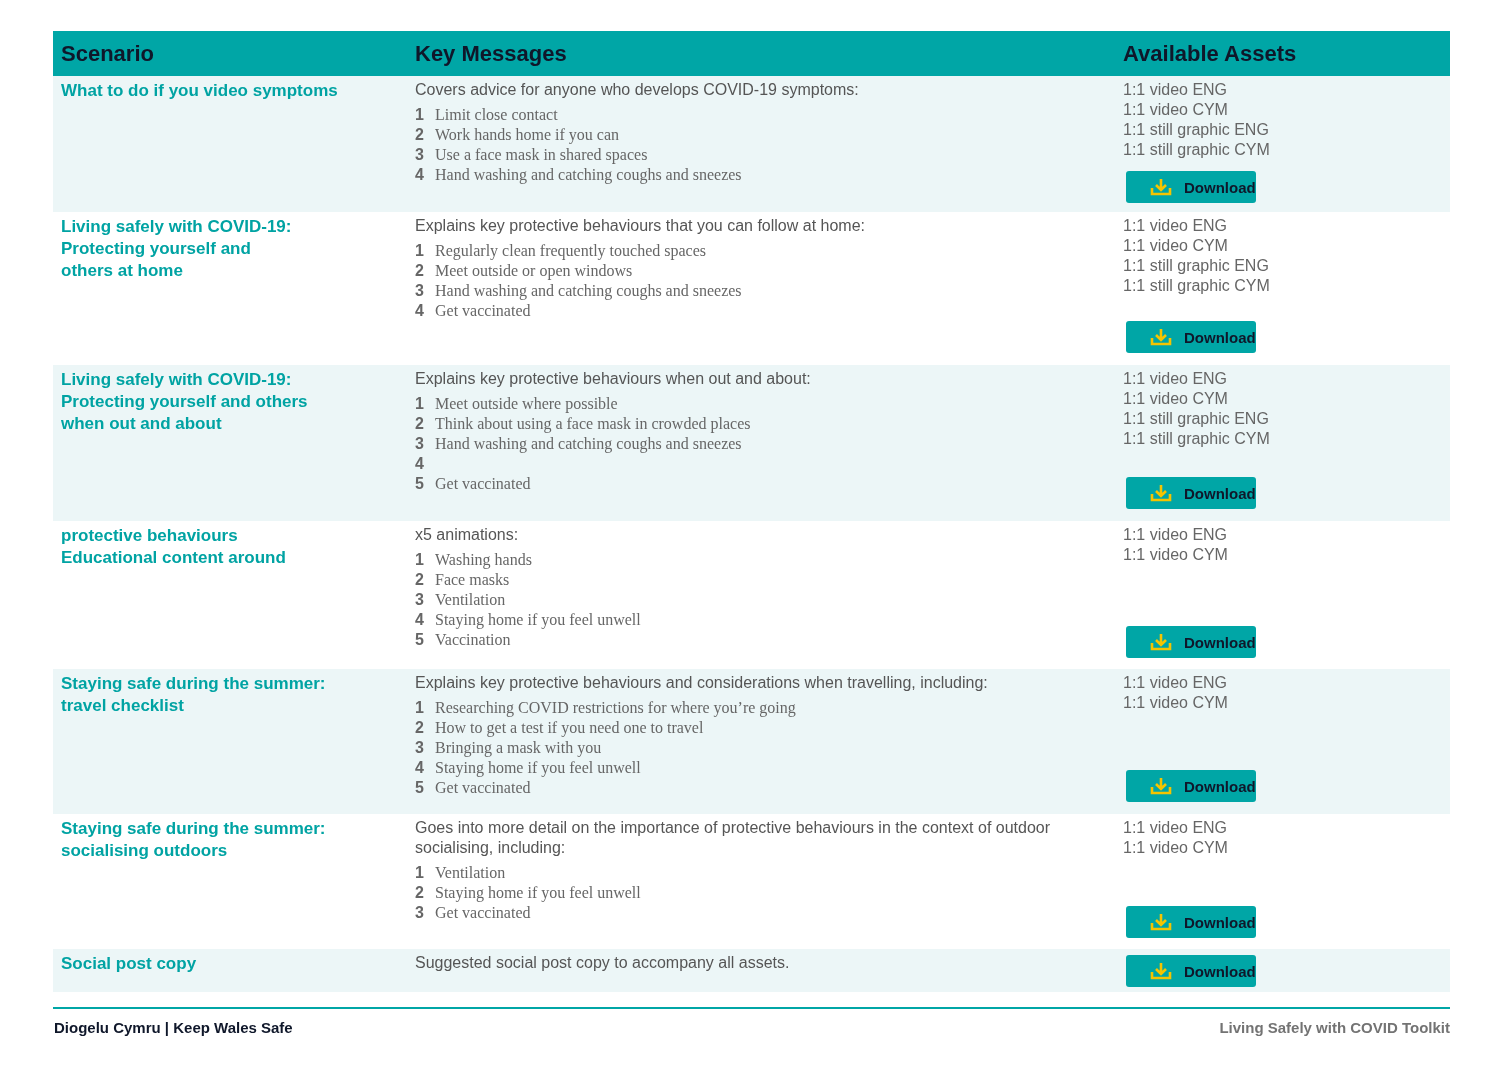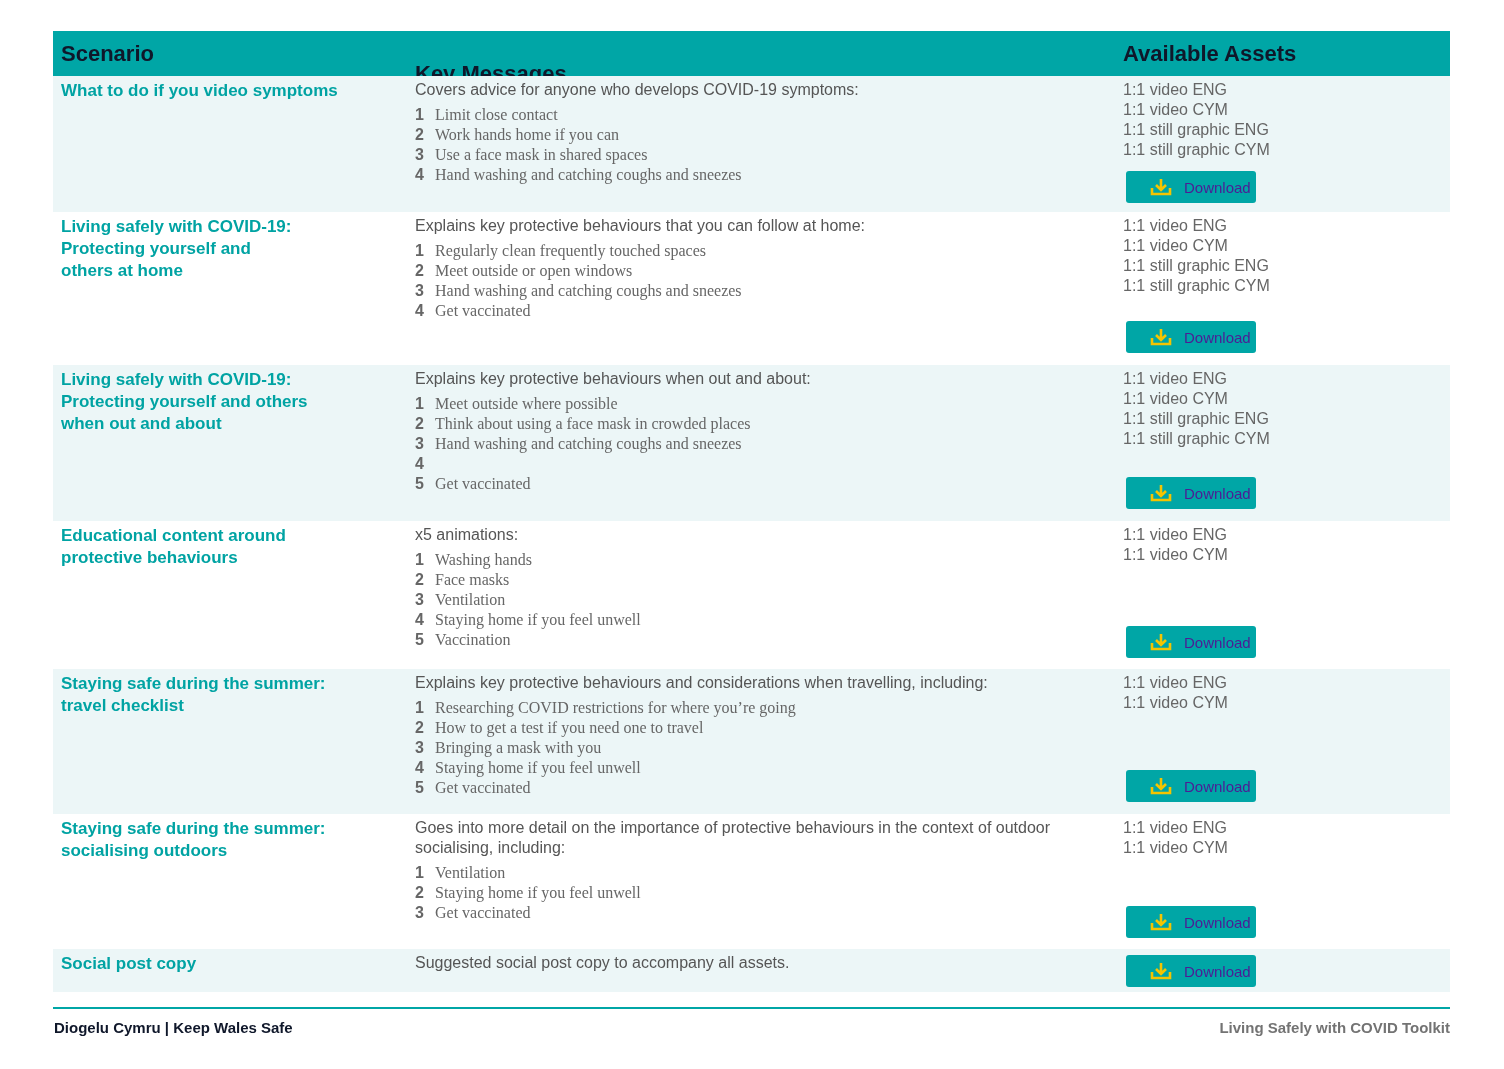--- a/index.html
+++ b/index.html
@@ -1,34 +1,34 @@
 <!DOCTYPE html>
 <html><head>
   <meta charset="utf-8">
   <style>
     html, body { margin: 0; padding: 0; background: #ffffff; }
     body { width: 1504px; height: 1069px; position: relative; font-family: "Liberation Sans", sans-serif; color: #5f5f5f; overflow: hidden; }
     .table { position: absolute; left: 53px; top: 31px; width: 1397px; }
     .hdr { height: 45px; background: #00a6a6; position: relative; }
     .hdr span { position: absolute; top: 10px; color: #0f172a; font-weight: bold; font-size: 22px; }
-    .c1 { left: 8px; } .c2 { left: 362px; margin-top: 20px; } .c3 { left: 1070px; }
+    .c1 { left: 8px; } .c2 { left: 362px; } .c3 { left: 1070px; }
     .row { position: relative; }
     .row.light { background: #ecf6f7; }
     .row.white { background: #ffffff; }
     .scn { position: absolute; left: 8px; top: 4px; width: 300px; color: #00a3a3; font-weight: bold; font-size: 17px; line-height: 22px; }
     .msg { position: absolute; left: 362px; top: 4px; width: 660px; font-size: 16px; line-height: 20px; }
     .msg .intro { color: #555; margin-bottom: 5px; }
     .msg ol { list-style: none; margin: 0; padding: 0; }
     .msg li { display: flex; }
     .msg li .n { width: 20px; flex: none; color: #666; font-weight: bold; }
     .msg li .t { color: #666; font-family: Liberation Serif, serif; }
     .assets { position: absolute; left: 1070px; top: 4px; font-size: 16px; line-height: 20px; color: #666; }
     .dl { position: absolute; left: 1073px; height: 32px; width: 130px; background: #00a6a6; border-radius: 3px; display: flex; align-items: center; cursor: pointer; }
     .dl svg { margin-left: 12px; }
-    .dl span { color: #4c1d95; font-weight: normal; font-size: 15px; margin-left: 12px; }
+    .dl span { color: #0f172a; font-weight: bold; font-size: 15px; margin-left: 12px; }
     .footline { position: absolute; left: 53px; top: 1007px; width: 1397px; height: 2px; background: #00a6a6; }
     .foot-l { position: absolute; left: 54px; top: 1019px; font-size: 15px; color: #0f172a; font-weight: bold; }
     .foot-r { position: absolute; right: 54px; top: 1019px; font-size: 15px; color: #737373; font-weight: bold; margin-left: 20px; }
   </style>
 </head>
 <body>
 
 <div class="table">
   <div class="hdr">
     <span class="c1">Scenario</span>
@@ -159,22 +159,22 @@
             <svg width="22" height="18" viewBox="0 0 22 18">
               <path d="M11 1 V11 M6 7 L11 12 L16 7" stroke="#f5c400" stroke-width="2.6" fill="none"></path>
               <path d="M2 10 V16 H20 V10" stroke="#f5c400" stroke-width="2.6" fill="none"></path>
             </svg>
           </span>
           <span>Download</span>
         </div>
       </div>
       <div class="row white" style="height: 148px;">
         <div class="scn">
+          <div>protective behaviours</div>
           <div>Educational content around</div>
-          <div>protective behaviours</div>
         </div>
         <div class="msg">
           <div class="intro">x5 animations:</div>
           <ol>
             <li>
               <span class="n">1</span>
               <span class="t">Washing hands</span>
             </li>
             <li>
               <span class="n">2</span>

